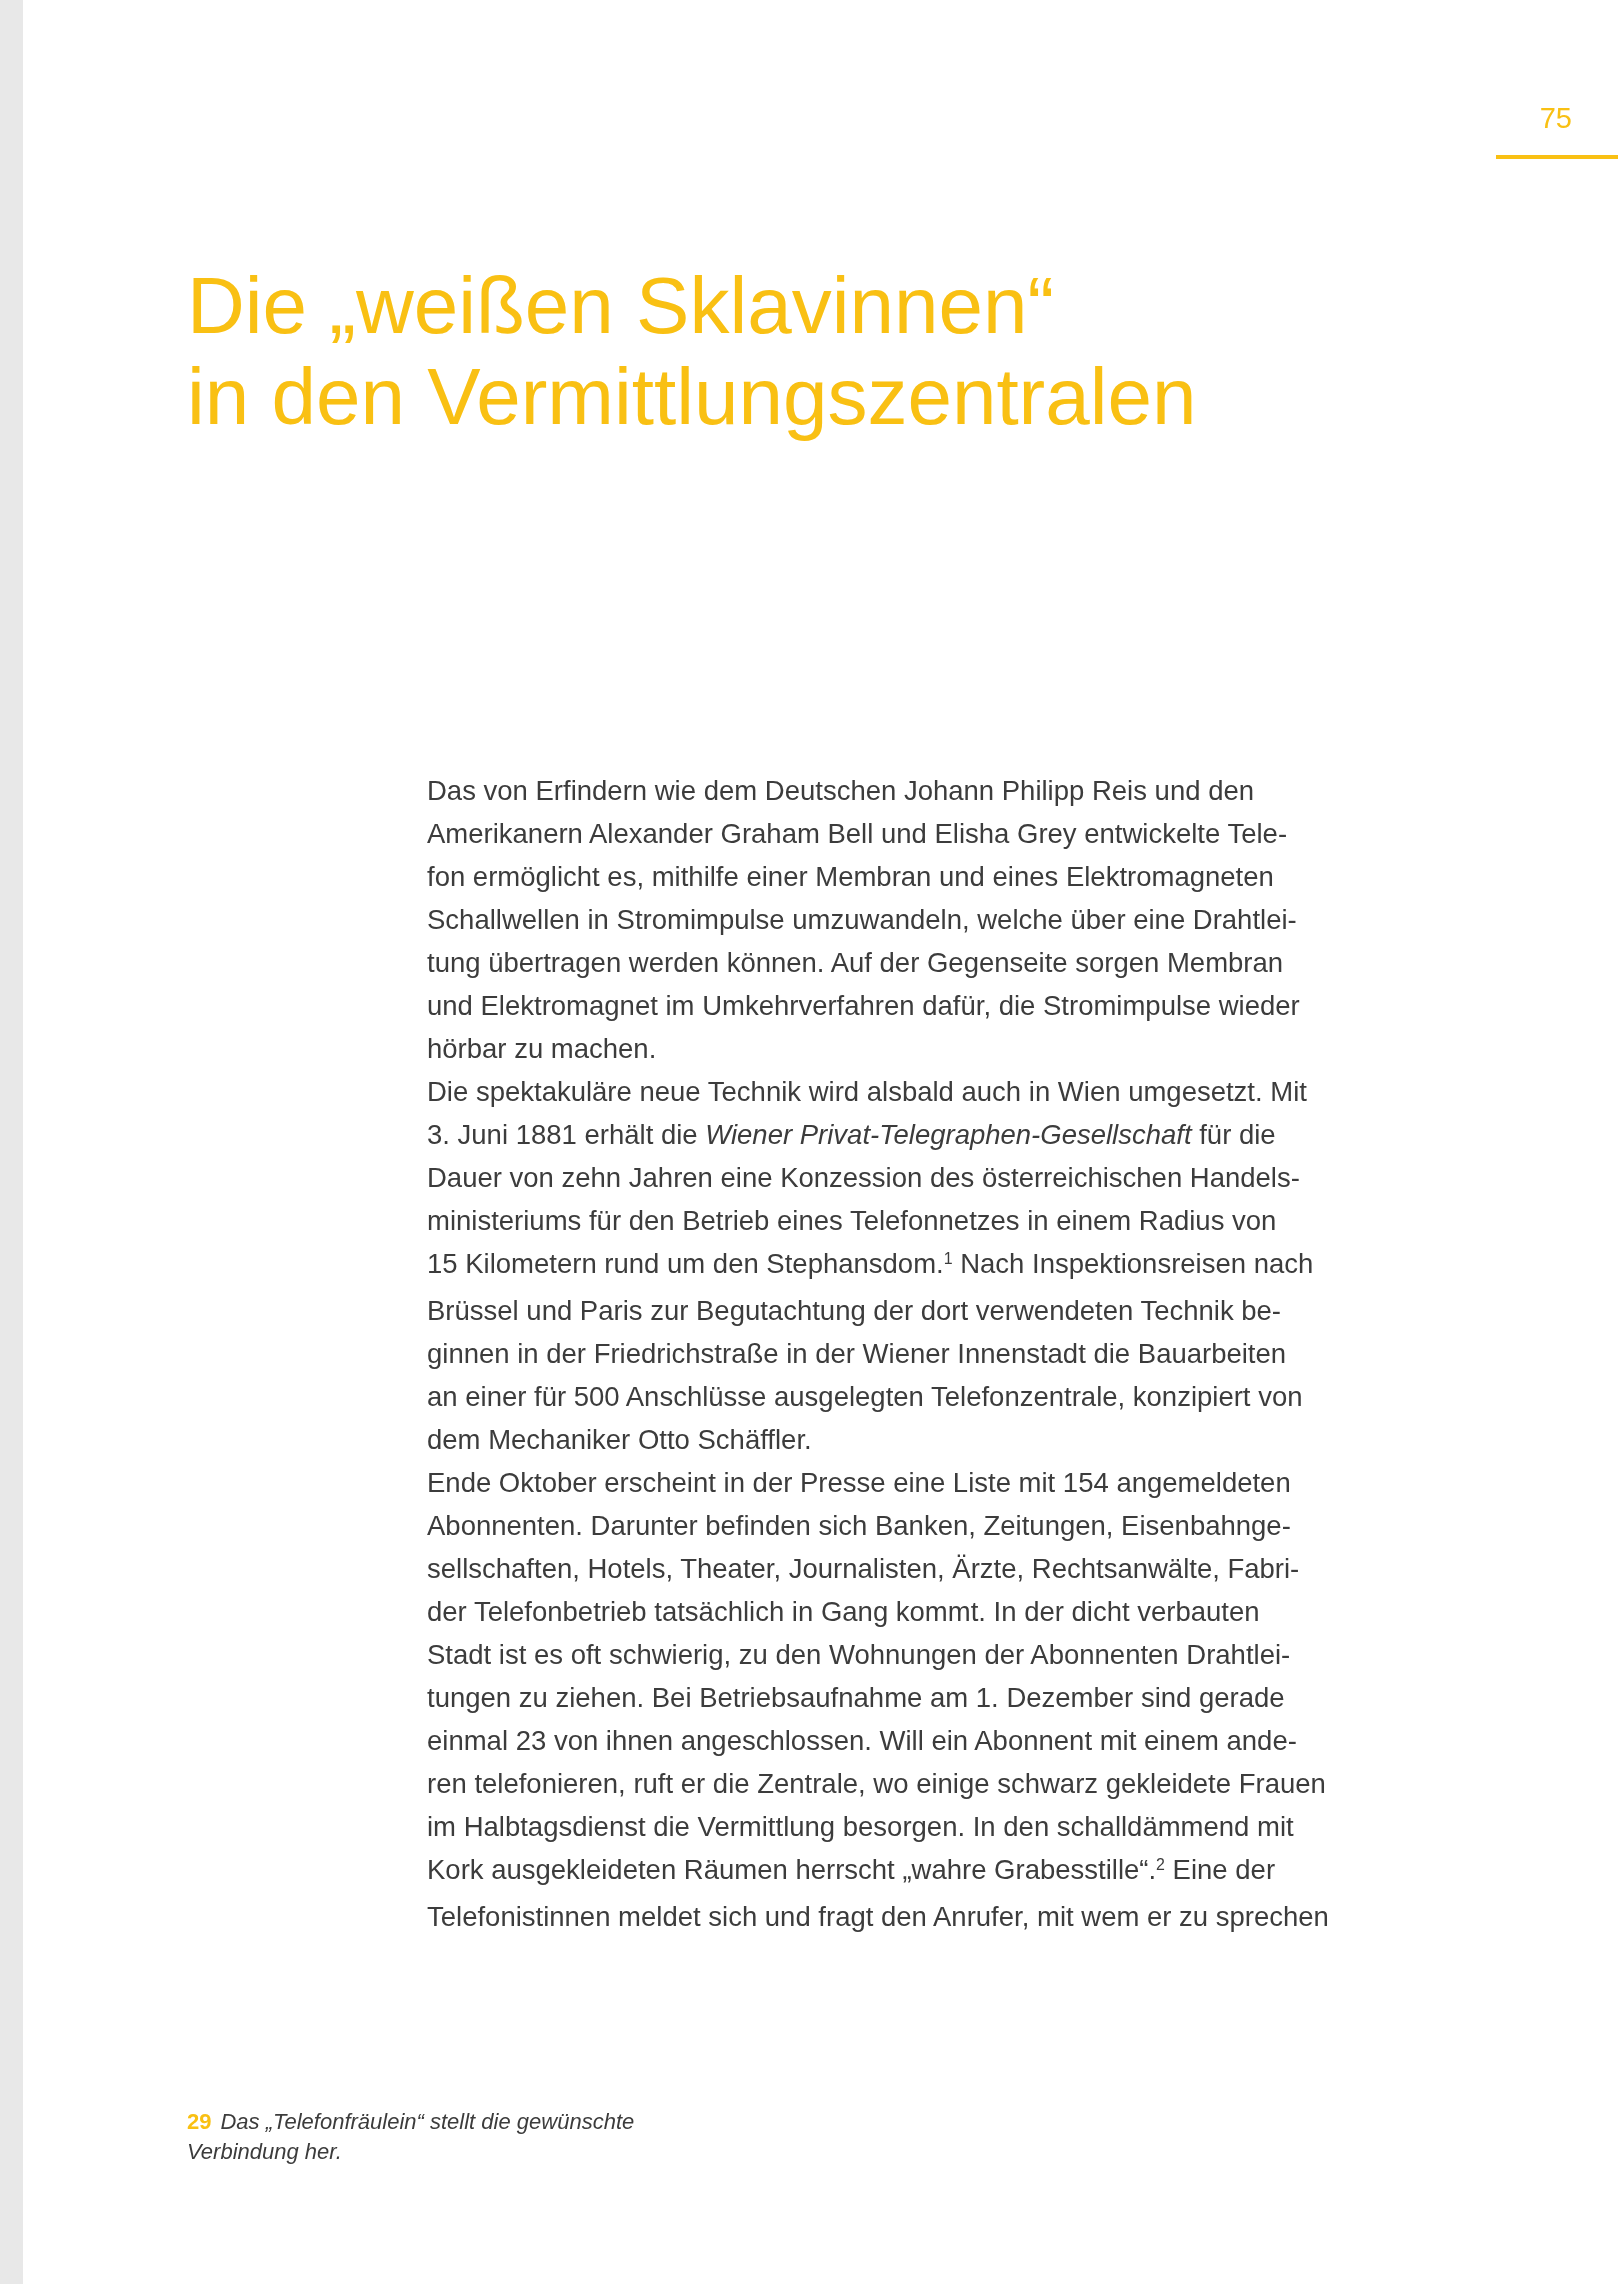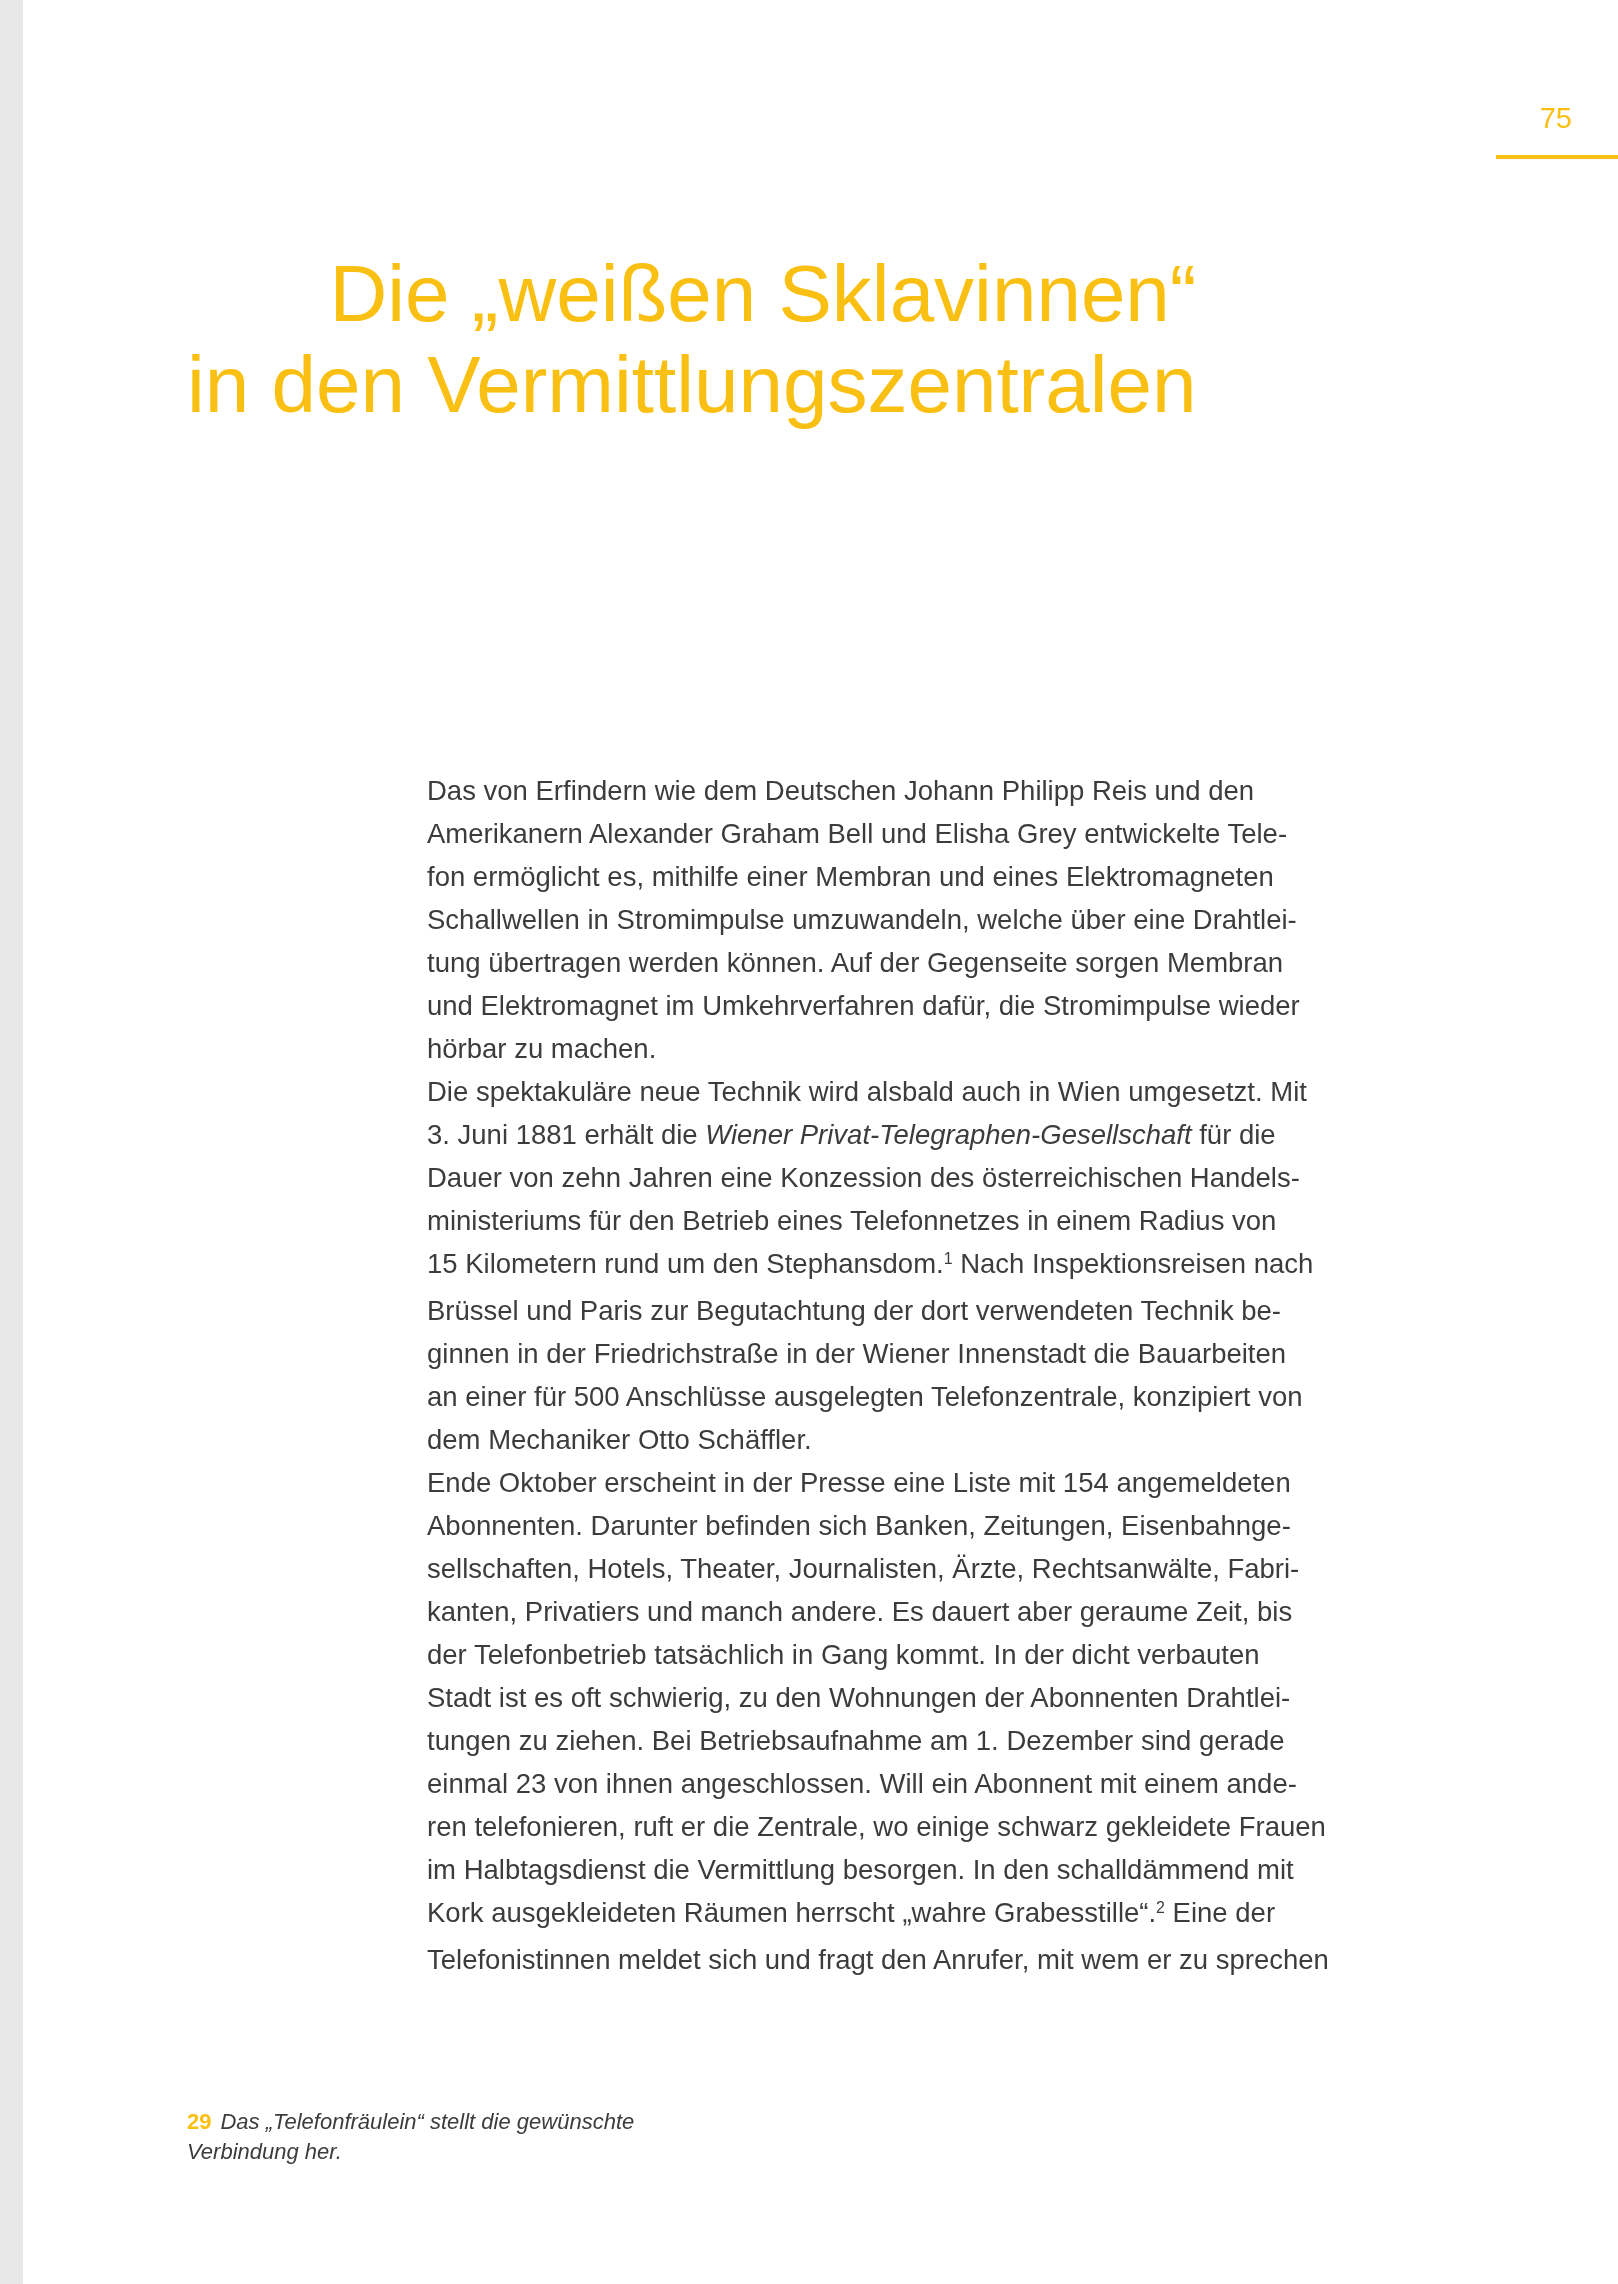--- a/index.html
+++ b/index.html
@@ -37,29 +37,28 @@
     height:2.4px;
     border-top:2.4px solid var(--yellow);
     border-bottom:2.4px solid var(--yellow);
     background:#FBE9A6;
   }
 
   
   .title{
     position:absolute;
     left:164px;
-    top:248px;
+    top:260px;
     margin:0;
     font-size:80px;
     font-weight:300;
     line-height:91px;
     color:var(--yellow);
     letter-spacing:0;
     white-space:nowrap;
-    text-align:right;
   }
   .title-line{display:block;}
 
   
   .body{
     position:absolute;
     left:404px;
     top:769px;
     width:1088px;
     font-size:27.5px;
@@ -121,21 +120,20 @@
       <div class="line"><span>Dauer von zehn Jahren eine Konzession des österreichischen Handels-</span></div>
       <div class="line"><span>ministeriums für den Betrieb eines Telefonnetzes in einem Radius von</span></div>
       <div class="line"><span>15 Kilometern rund um den Stephansdom.</span><span class="sup">1</span><span> Nach Inspektionsreisen nach</span></div>
       <div class="line"><span>Brüssel und Paris zur Begutachtung der dort verwendeten Technik be-</span></div>
       <div class="line"><span>ginnen in der Friedrichstraße in der Wiener Innenstadt die Bauarbeiten</span></div>
       <div class="line"><span>an einer für 500 Anschlüsse ausgelegten Telefonzentrale, konzipiert von</span></div>
       <div class="line"><span>dem Mechaniker Otto Schäffler.</span></div>
       <div class="line"><span>Ende Oktober erscheint in der Presse eine Liste mit 154 angemeldeten</span></div>
       <div class="line"><span>Abonnenten. Darunter befinden sich Banken, Zeitungen, Eisenbahnge-</span></div>
       <div class="line"><span>sellschaften, Hotels, Theater, Journalisten, Ärzte, Rechtsanwälte, Fabri-</span></div>
-      <div class="line"><span>kanten, Privatiers und manch andere. Es dauert aber geraume Zeit, bis</span></div>
       <div class="line"><span>der Telefonbetrieb tatsächlich in Gang kommt. In der dicht verbauten</span></div>
       <div class="line"><span>Stadt ist es oft schwierig, zu den Wohnungen der Abonnenten Drahtlei-</span></div>
       <div class="line"><span>tungen zu ziehen. Bei Betriebsaufnahme am 1. Dezember sind gerade</span></div>
       <div class="line"><span>einmal 23 von ihnen angeschlossen. Will ein Abonnent mit einem ande-</span></div>
       <div class="line"><span>ren telefonieren, ruft er die Zentrale, wo einige schwarz gekleidete Frauen</span></div>
       <div class="line"><span>im Halbtagsdienst die Vermittlung besorgen. In den schalldämmend mit</span></div>
       <div class="line"><span>Kork ausgekleideten Räumen herrscht „wahre Grabesstille“.</span><span class="sup">2</span><span> Eine der</span></div>
       <div class="line"><span>Telefonistinnen meldet sich und fragt den Anrufer, mit wem er zu sprechen</span></div>
     </div>
 

